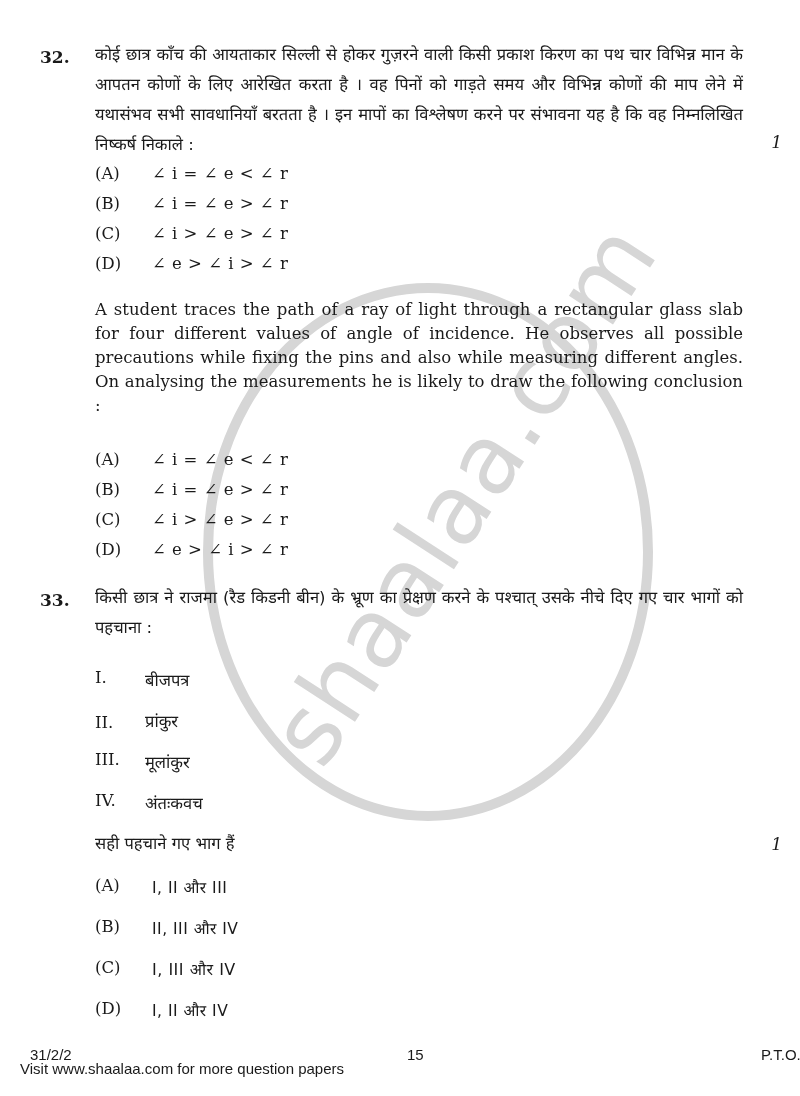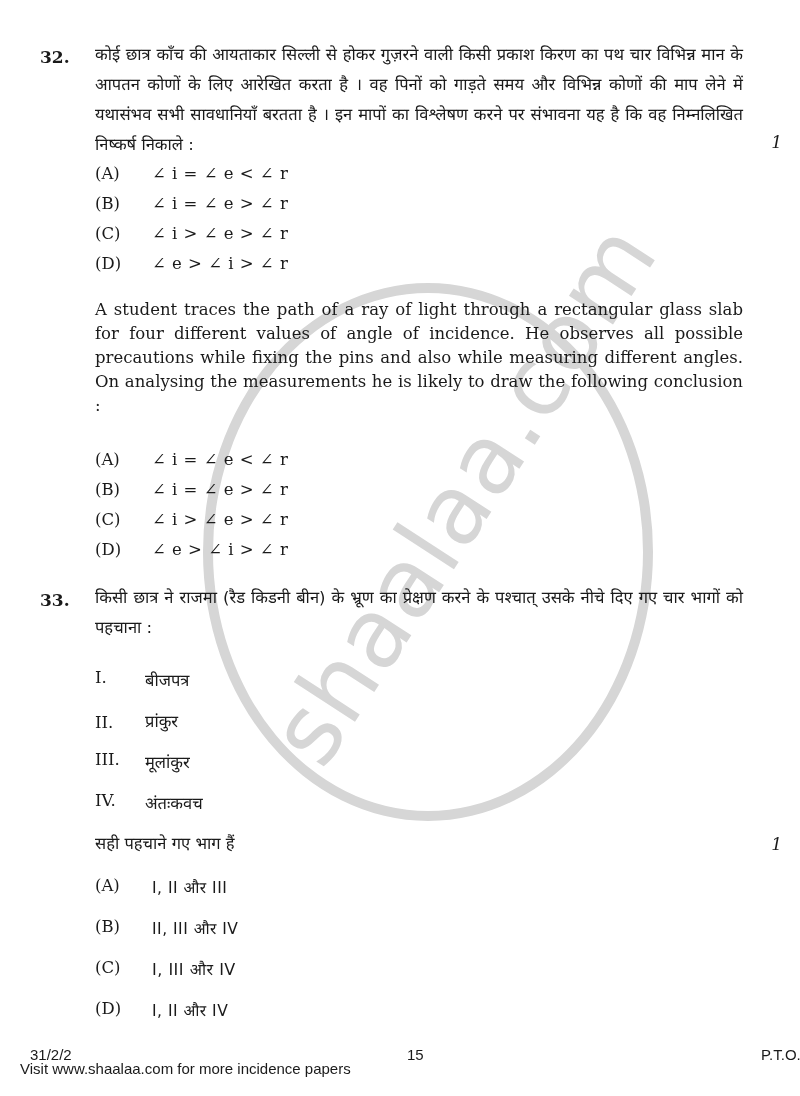--- a/index.html
+++ b/index.html
@@ -148,15 +148,15 @@
       <span class="val" style="font-family:'DejaVu Sans',sans-serif;font-size:16px;">I, III और IV</span>
     </div>
     <div class="opt" style="top:999px;">
       <span class="lbl">(D)</span>
       <span class="val" style="font-family:'DejaVu Sans',sans-serif;font-size:15.5px;">I, II और IV</span>
     </div>
 
     <div class="footer" style="left:30px; top:1046px;">31/2/2</div>
     <div class="footer" style="left:407px; top:1046px;text-align:center;">15</div>
     <div class="footer" style="left:737px; top:1046px;margin-left:24px;">P.T.O.</div>
-    <div class="footer" style="left:20px; top:1060px;">Visit www.shaalaa.com for more incidence papers</div>
+    <div class="footer" style="left:20px; top:1060px;">Visit www.shaalaa.com for more question papers</div>
   </div>
 </div>
 
 </body></html>

